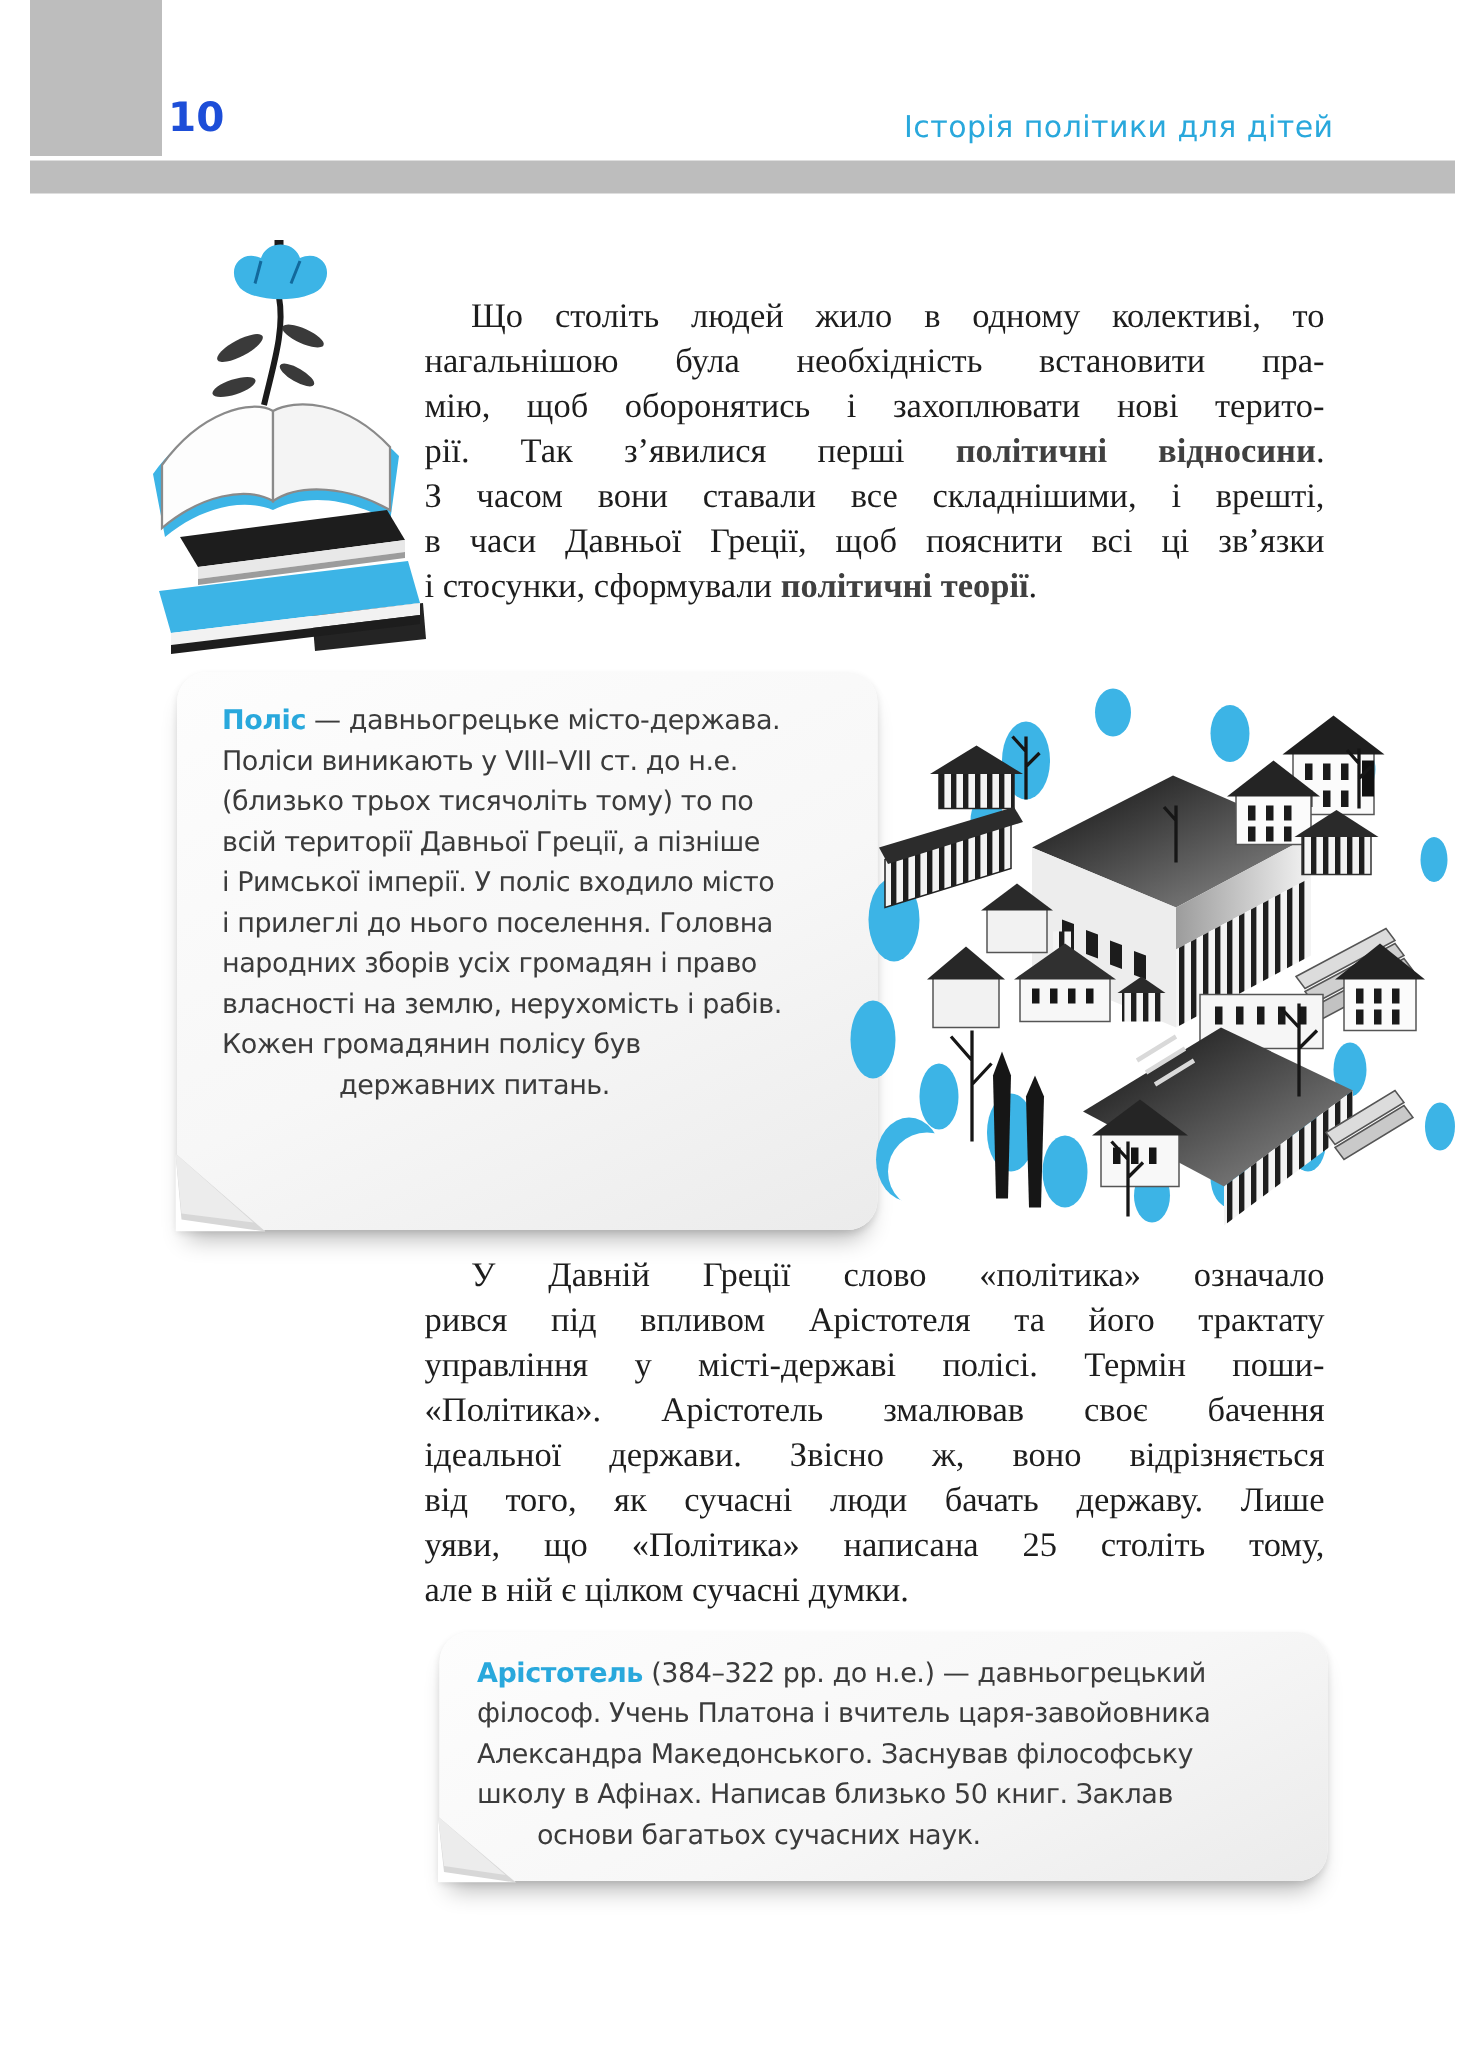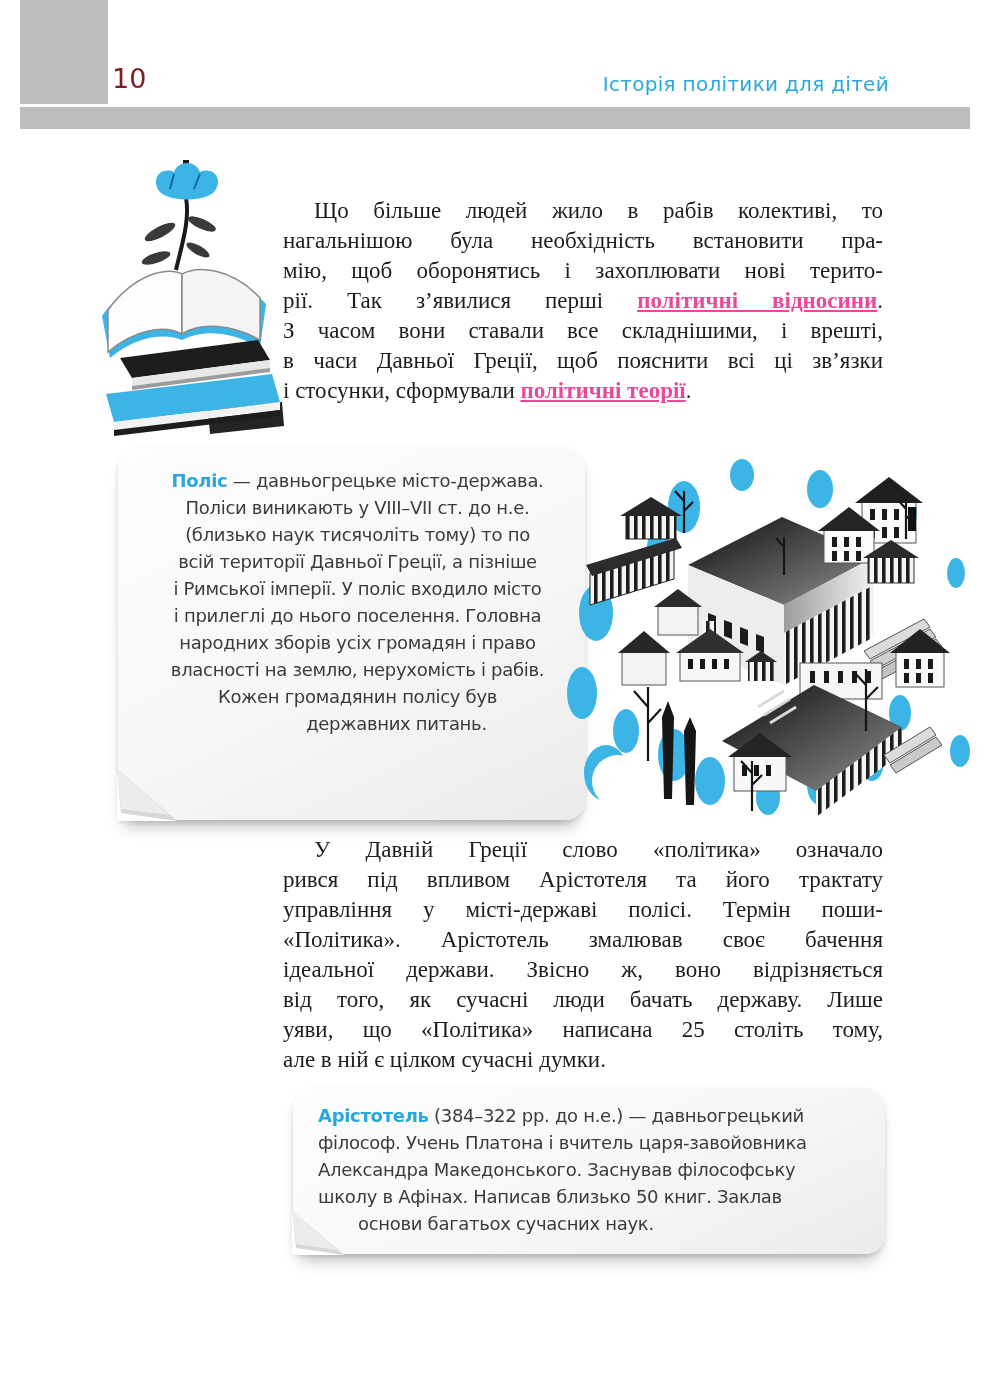--- a/index.html
+++ b/index.html
@@ -3,42 +3,42 @@
 <meta charset="utf-8">
 <style>
   html,body{margin:0;padding:0;background:#ffffff;}
   .page{position:relative;width:989px;height:1376px;background:#ffffff;overflow:hidden;
         font-family:"Liberation Serif",serif;}
 
   
   .vbar{position:absolute;left:20px;top:0;width:88px;height:104px;background:#bdbdbd;}
   .hbar{position:absolute;left:20px;top:107px;width:950px;height:22px;background:#bdbdbd;}
   .pagenum{position:absolute;left:112px;top:63px;font-family:"DejaVu Sans",sans-serif;
-           font-size:27px;color:#7f1d1d;}
+           font-size:27px;color:#1d4ed8;font-weight:bold;}
   .runtitle{position:absolute;top:72px;right:100px;font-family:"DejaVu Sans",sans-serif;
             font-size:20px;color:#29a8dc;letter-spacing:.3px;}
 
   
   .para{position:absolute;left:283px;width:600px;color:#1d1d1d;font-size:23px;line-height:30px;}
   .para .ln{text-align:justify;text-align-last:justify;}
   .para .ln.first{text-indent:31px;}
   .para .ln.last{text-align-last:left;}
-  .acc{color:#ec4899;font-weight:bold;text-decoration:underline;}
+  .acc{color:#404040;font-weight:bold;}
 
   
   .card{position:absolute;border-radius:20px;border-bottom-left-radius:0;
         background:linear-gradient(155deg,#fdfdfd 0%,#f7f7f7 55%,#ebebeb 100%);
         box-shadow:0 12px 16px -7px rgba(0,0,0,.30),0 2px 5px rgba(0,0,0,.10);}
   .card .fold{position:absolute;left:-1px;bottom:-1px;}
   .note{font-family:"DejaVu Sans",sans-serif;font-size:18px;line-height:27px;color:#3b3b3b;
         letter-spacing:-0.3px;}
   .note .nln{white-space:nowrap;}
   .term{color:#29a8dc;font-weight:bold;}
   #polisCard{left:118px;top:448px;width:467px;height:372px;}
-  #polisCard .note{padding:19px 18px 0 30px;text-align:center;}
+  #polisCard .note{padding:19px 18px 0 30px;}
   #ariCard{left:293px;top:1088px;width:592px;height:166px;}
   #ariCard .note{padding:14px 18px 0 25px;}
   .ind1{margin-left:28px;}
   .ind2{margin-left:78px;}
   .ind3{margin-left:40px;}
 
   
   #booksIll{position:absolute;left:90px;top:158px;}
   #cityIll{position:absolute;left:562px;top:455px;}
 </style>
@@ -78,34 +78,34 @@
     </g>
     <g>
       <polygon points="118,252 192,244 194,268 120,276" fill="#242424"></polygon>
       <polygon points="16,236 182,216 190,244 24,264" fill="#3CB4E6"></polygon>
       <polygon points="24,264 190,244 190,252 24,272" fill="#f2f2f2"></polygon>
       <polygon points="24,272 190,252 190,258 24,278" fill="#1d1d1d"></polygon>
     </g>
   </svg>
 
   <div class="para" style="top:196px;">
-    <div class="ln first"><span>Що більше людей жило в рабів колективі, то</span><span class="acc"></span><span></span></div>
+    <div class="ln first"><span>Що століть людей жило в одному колективі, то</span><span class="acc"></span><span></span></div>
     <div class="ln"><span>нагальнішою була необхідність встановити пра-</span><span class="acc"></span><span></span></div>
     <div class="ln"><span>мію, щоб оборонятись і захоплювати нові терито-</span><span class="acc"></span><span></span></div>
     <div class="ln"><span>рії. Так з’явилися перші </span><span class="acc">політичні відносини</span><span>.</span></div>
     <div class="ln"><span>З часом вони ставали все складнішими, і врешті,</span><span class="acc"></span><span></span></div>
     <div class="ln"><span>в часи Давньої Греції, щоб пояснити всі ці зв’язки</span><span class="acc"></span><span></span></div>
     <div class="ln last"><span>і стосунки, сформували </span><span class="acc">політичні теорії</span><span>.</span></div>
   </div>
 
   <div class="card" id="polisCard">
     <div class="note">
       <div class="nln"><span class="term">Поліс</span><span> — давньогрецьке місто-держава.</span></div>
       <div class="nln">Поліси виникають у VIII–VII ст. до н.е.</div>
-      <div class="nln">(близько наук тисячоліть тому) то по</div>
+      <div class="nln">(близько трьох тисячоліть тому) то по</div>
       <div class="nln">всій території Давньої Греції, а пізніше</div>
       <div class="nln">і Римської імперії. У поліс входило місто</div>
       <div class="nln">і прилеглі до нього поселення. Головна</div>
       <div class="nln">народних зборів усіх громадян і право</div>
       <div class="nln">власності на землю, нерухомість і рабів.</div>
       <div class="nln">Кожен громадянин полісу був</div>
       <div class="nln ind2">державних питань.</div>
     </div>
     <svg class="fold" width="60" height="52" viewBox="0 0 60 52">
       <polygon points="0,0 60,52 0,52" fill="#ffffff"></polygon>

